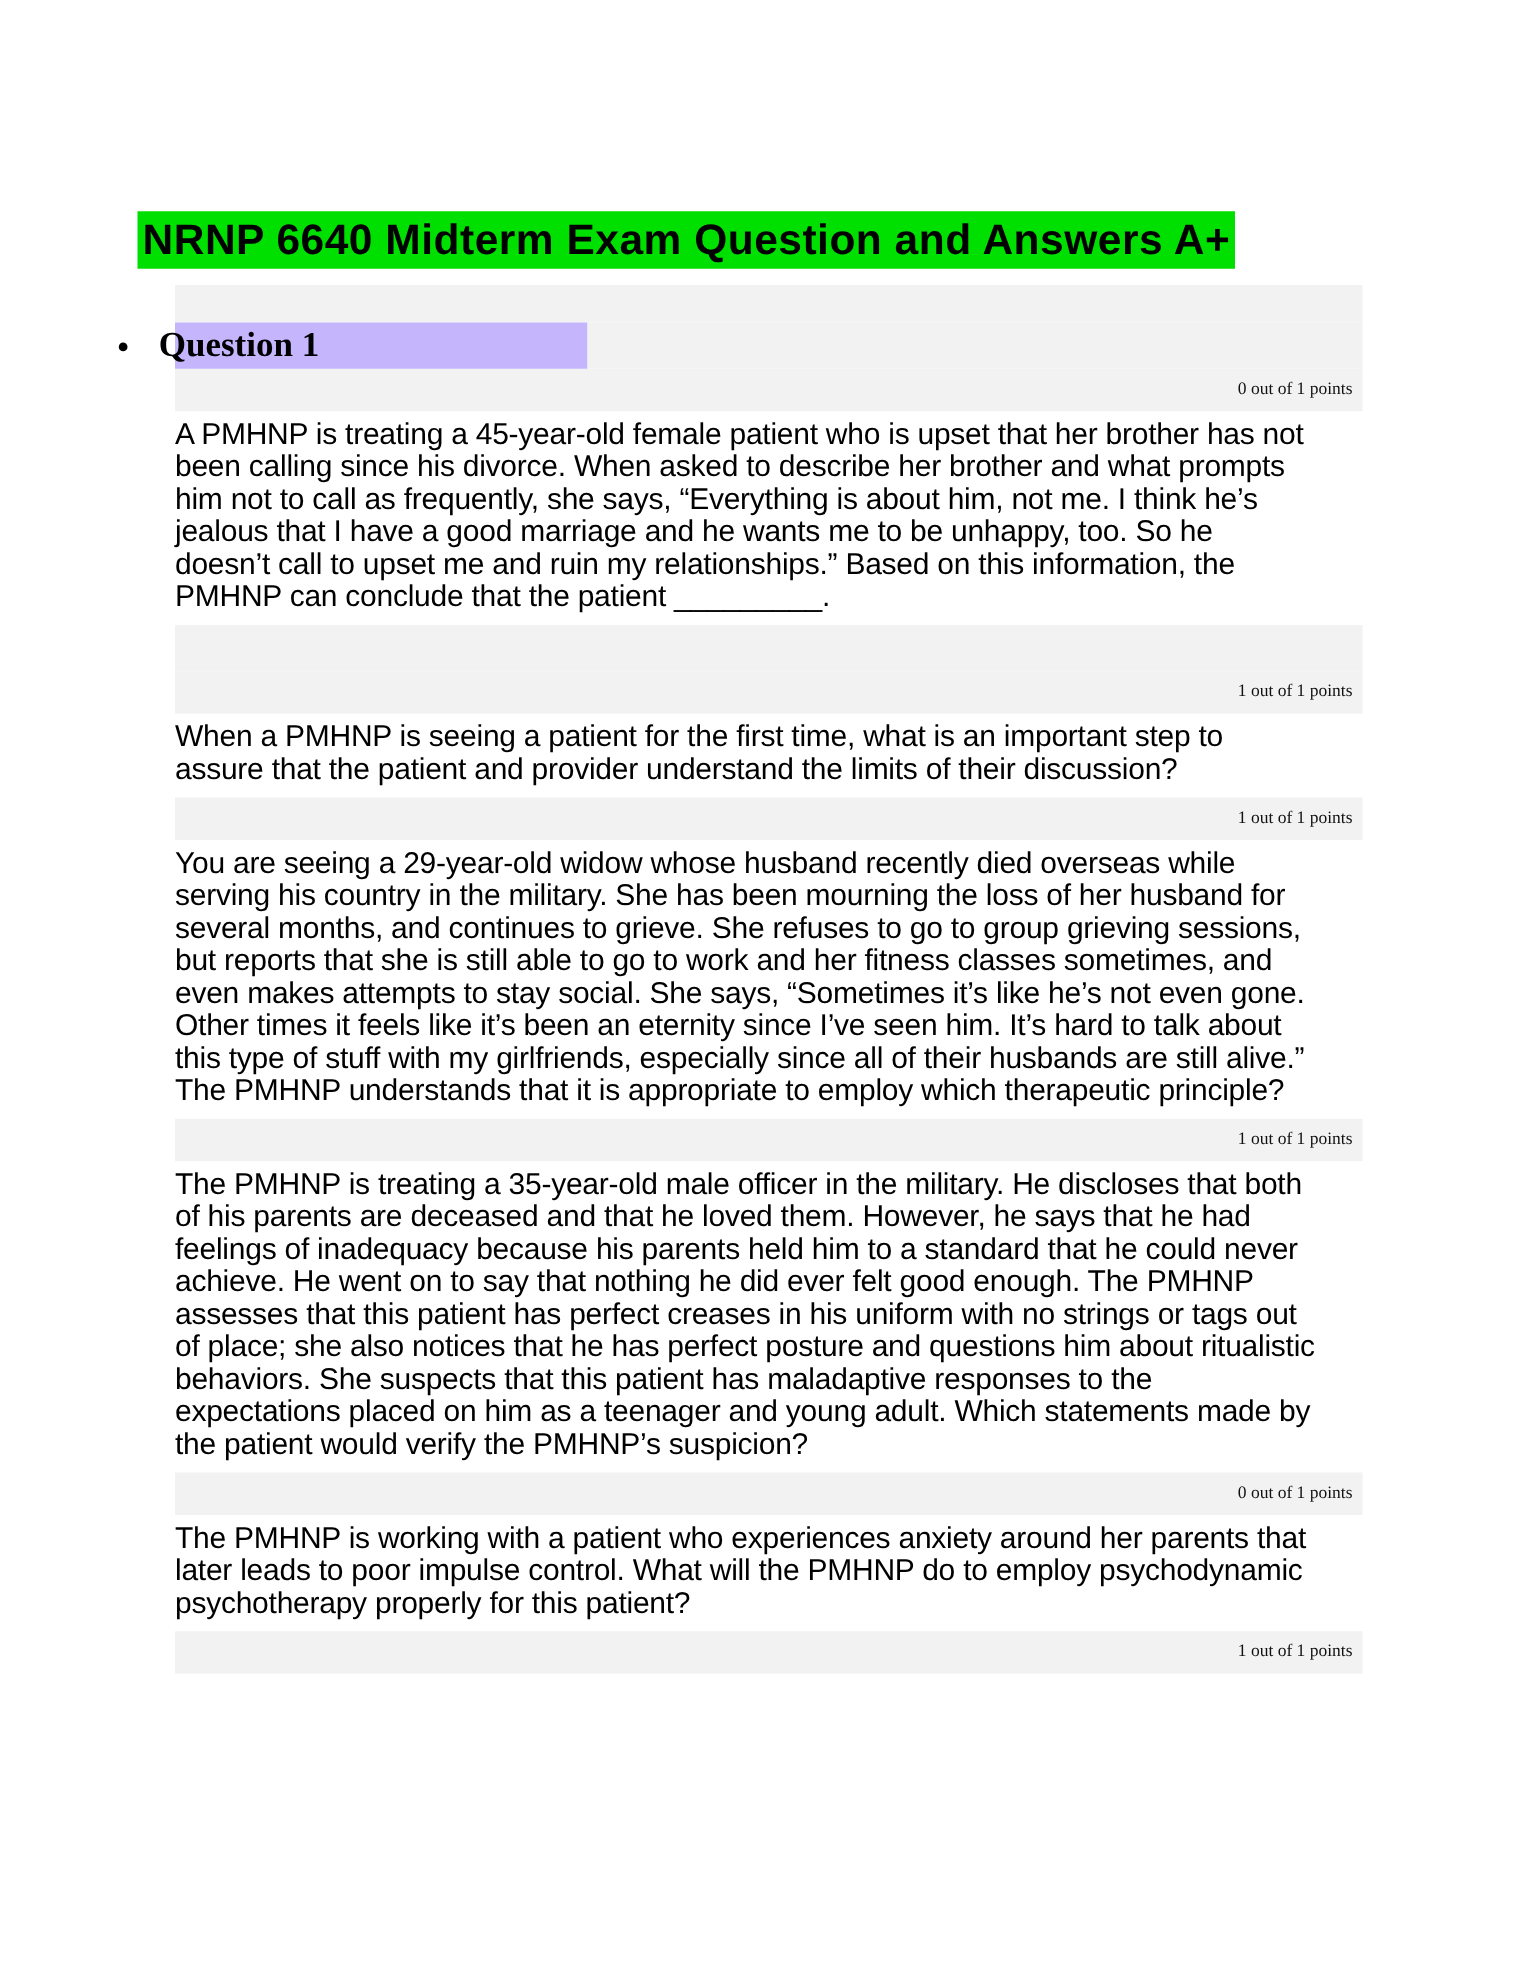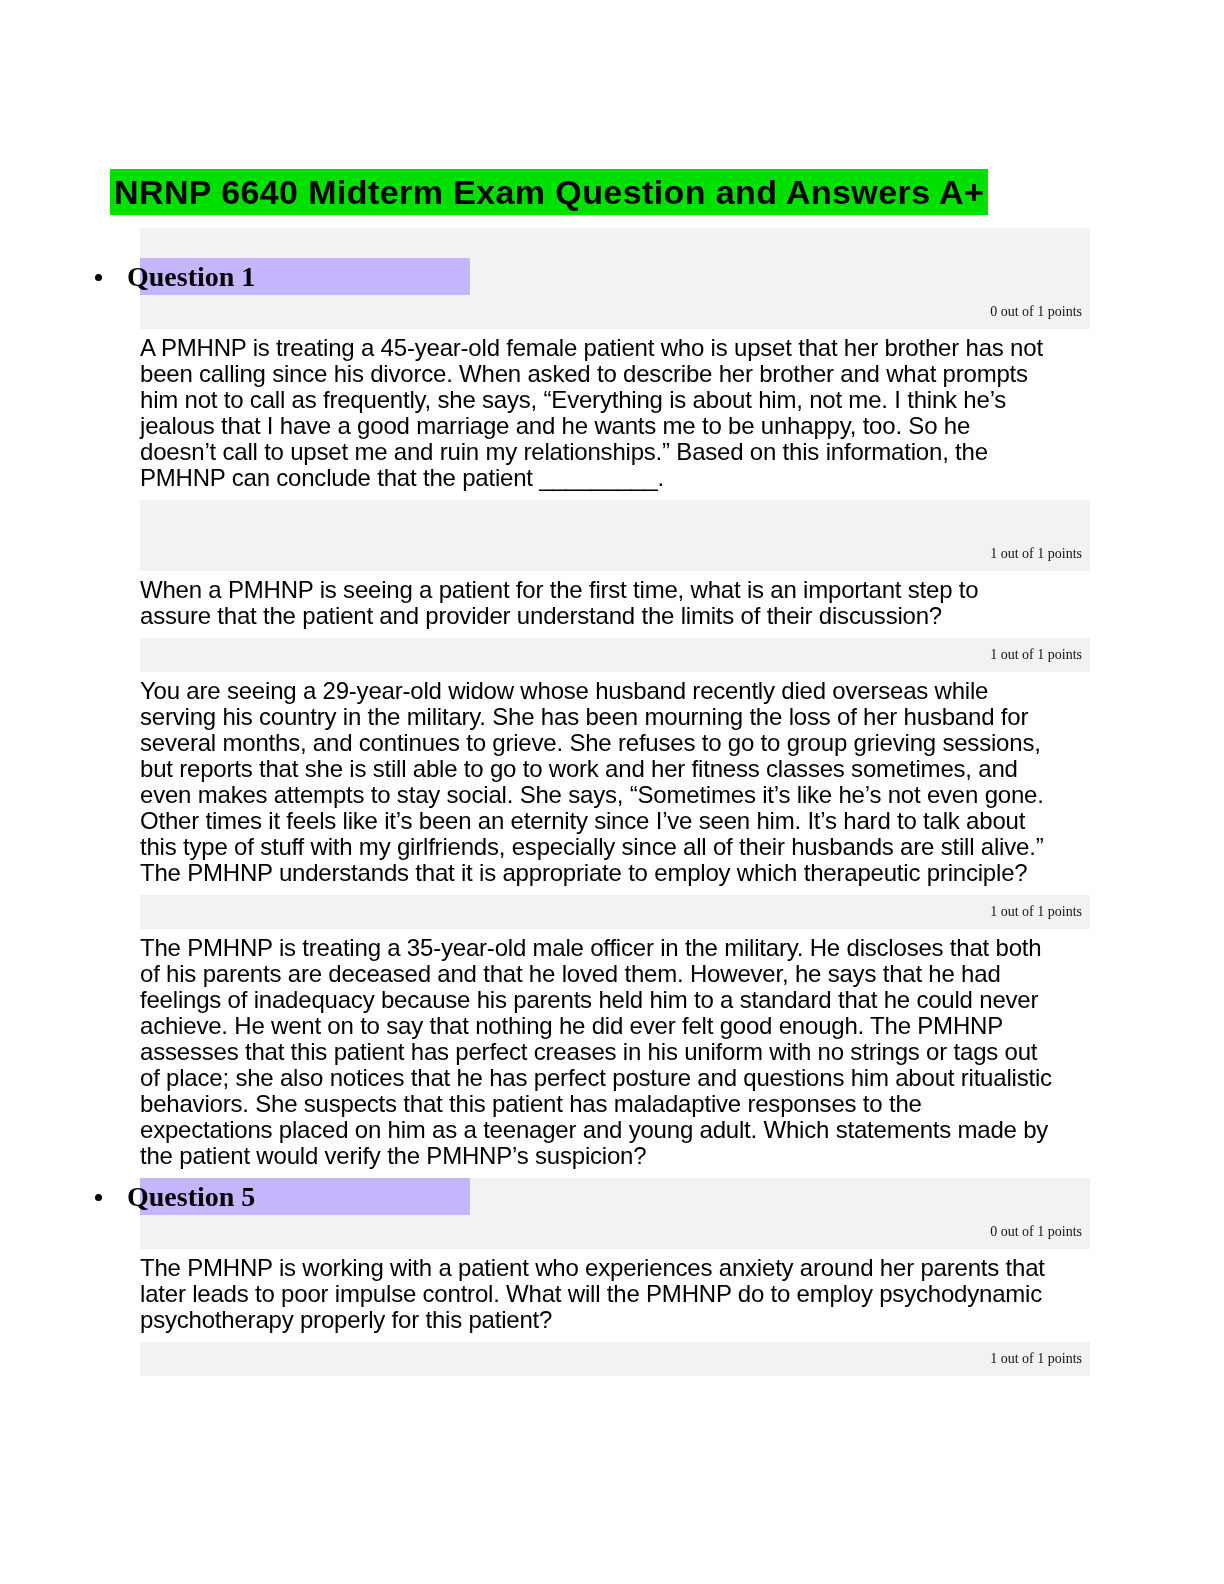--- a/index.html
+++ b/index.html
@@ -117,27 +117,20 @@
     </section>
 
     <section>
       <div class="points-bar">
         <span class="points-text">1 out of 1 points</span>
       </div>
       <p class="q-text">The PMHNP is treating a 35-year-old male officer in the military. He discloses that both of his parents are deceased and that he loved them. However, he says that he had feelings of inadequacy because his parents held him to a standard that he could never achieve. He went on to say that nothing he did ever felt good enough. The PMHNP assesses that this patient has perfect creases in his uniform with no strings or tags out of place; she also notices that he has perfect posture and questions him about ritualistic behaviors. She suspects that this patient has maladaptive responses to the expectations placed on him as a teenager and young adult. Which statements made by the patient would verify the PMHNP’s suspicion?</p>
     </section>
 
     <section>
-      <div class="q-header">
-        <div class="q-head-left">
-          <span class="bullet"></span>
-          <h2 class="q-label">Question 5</h2>
-        </div>
-        <div class="q-head-fill"></div>
-      </div>
       <div class="points-bar">
         <span class="points-text">0 out of 1 points</span>
       </div>
       <p class="q-text">The PMHNP is working with a patient who experiences anxiety around her parents that later leads to poor impulse control. What will the PMHNP do to employ psychodynamic psychotherapy properly for this patient?</p>
     </section>
 
     <section>
       <div class="points-bar">
         <span class="points-text">1 out of 1 points</span>
       </div>

